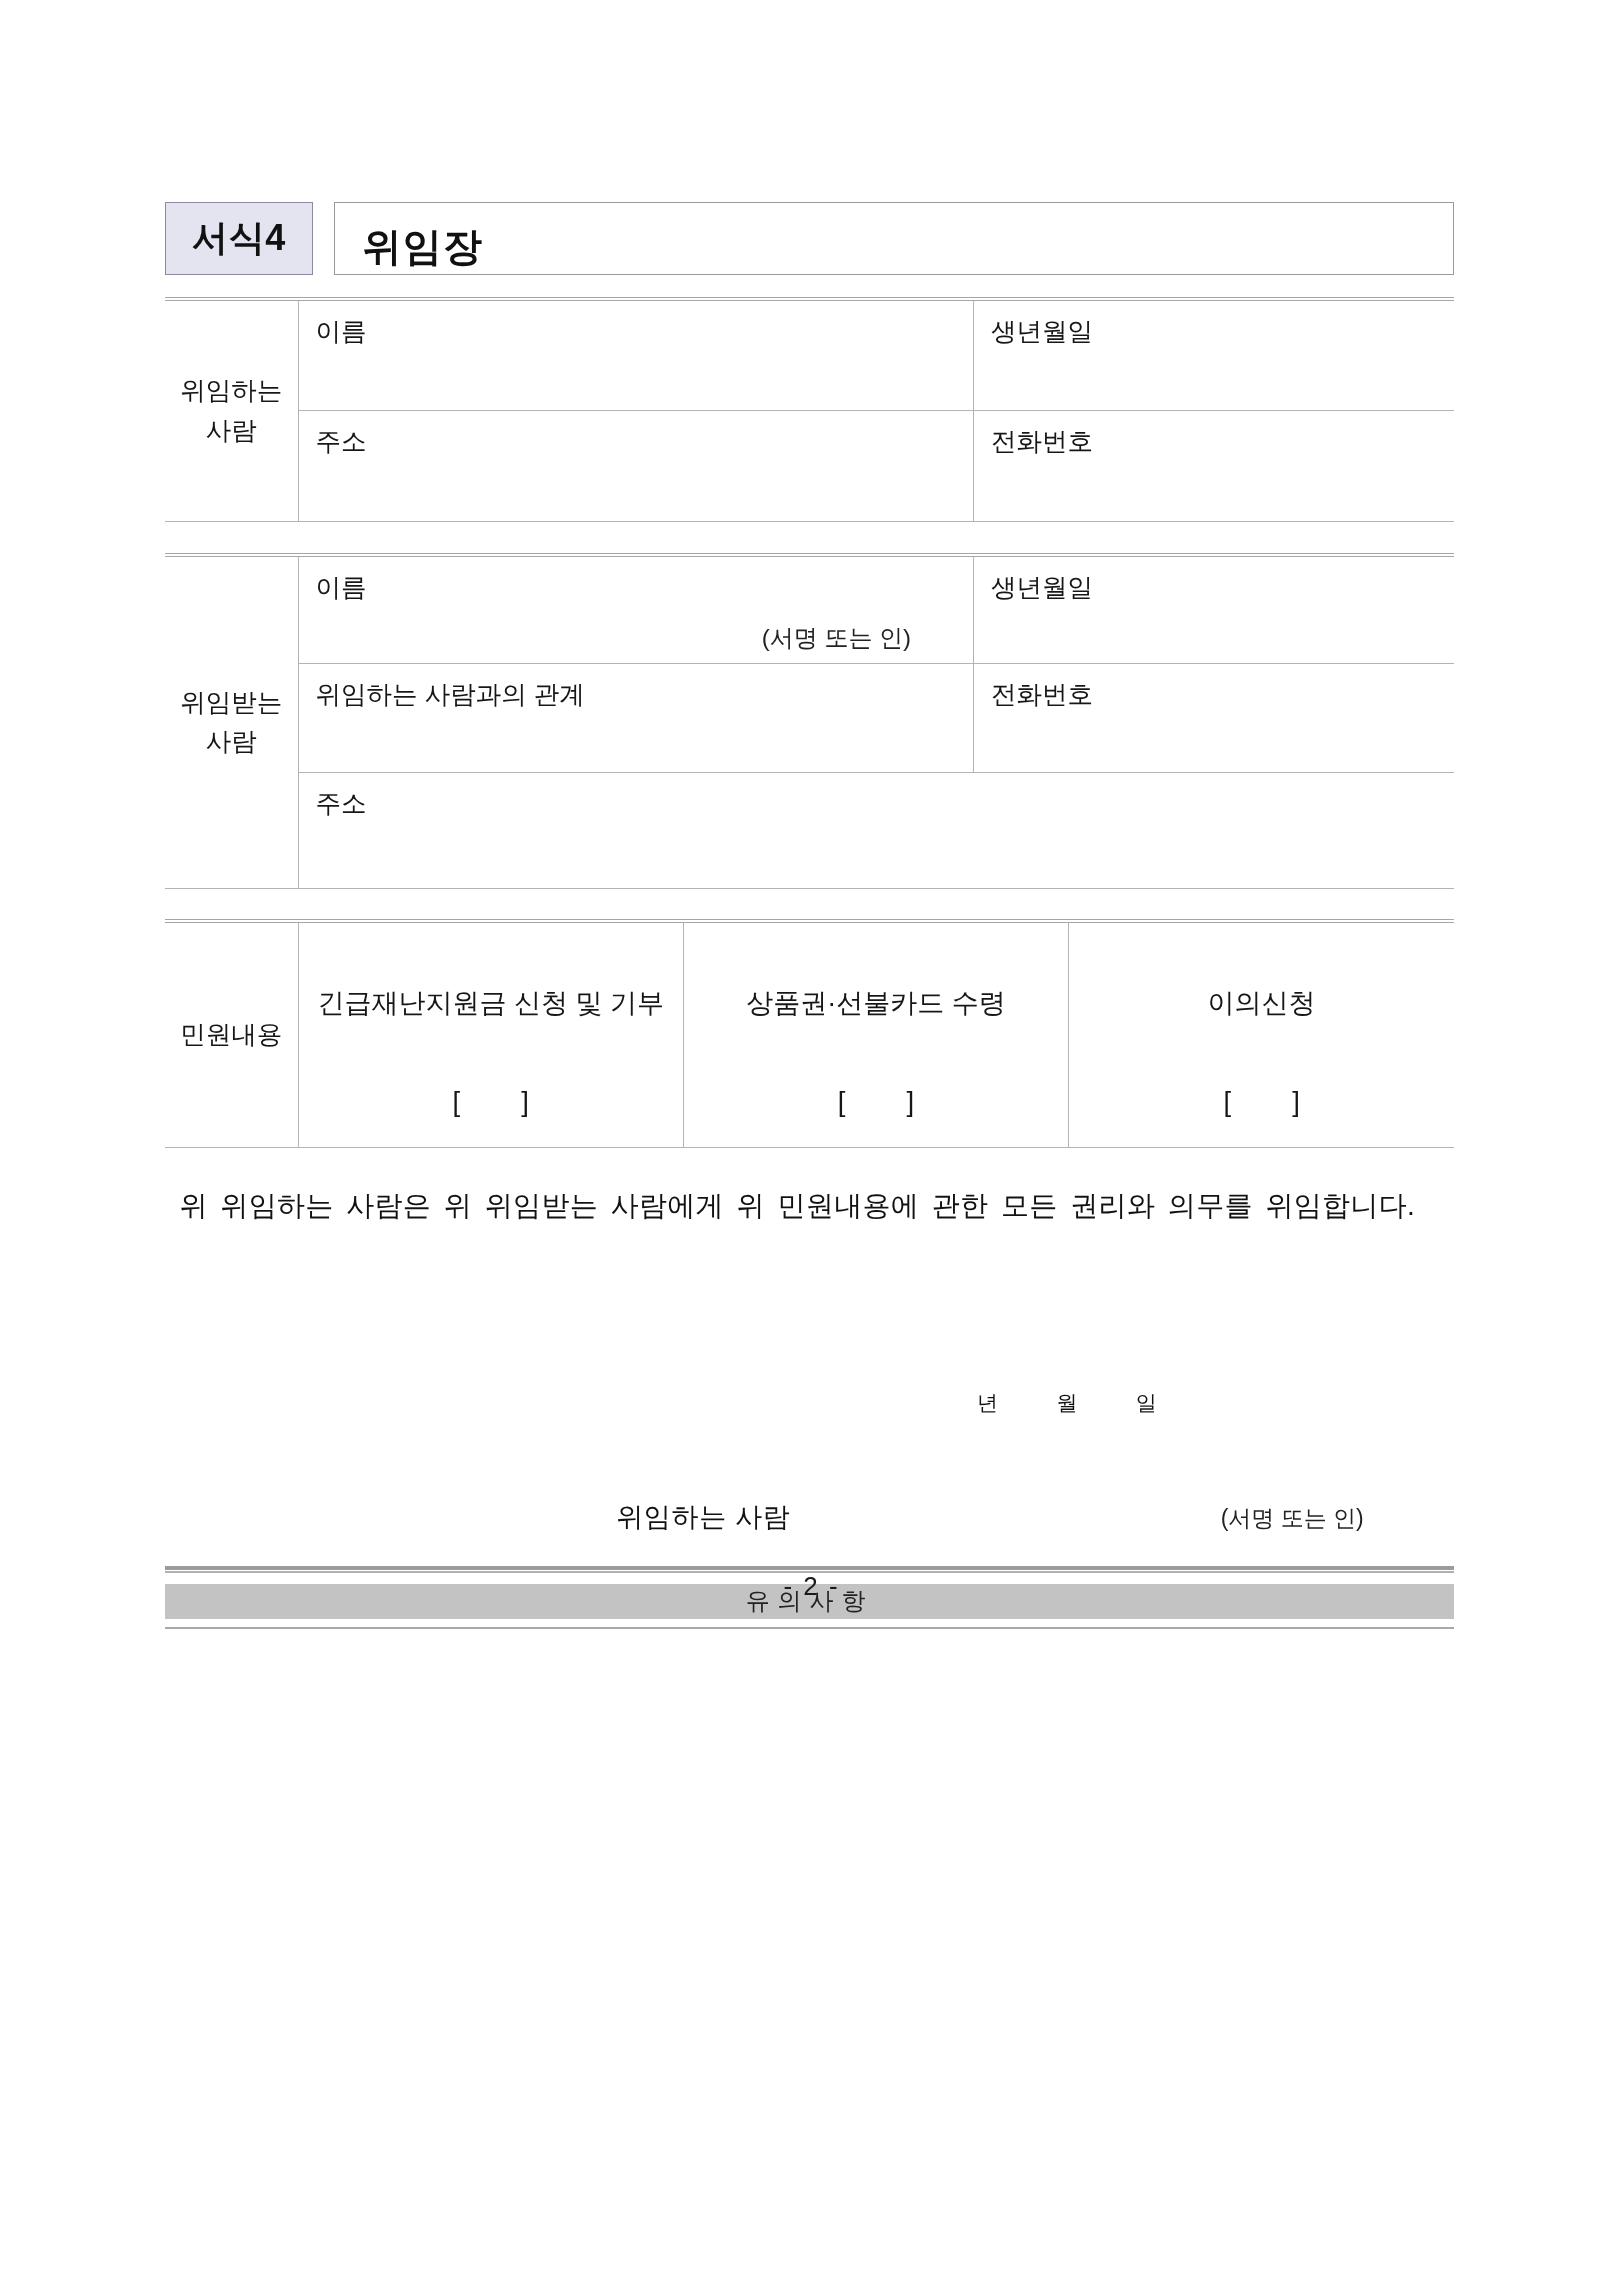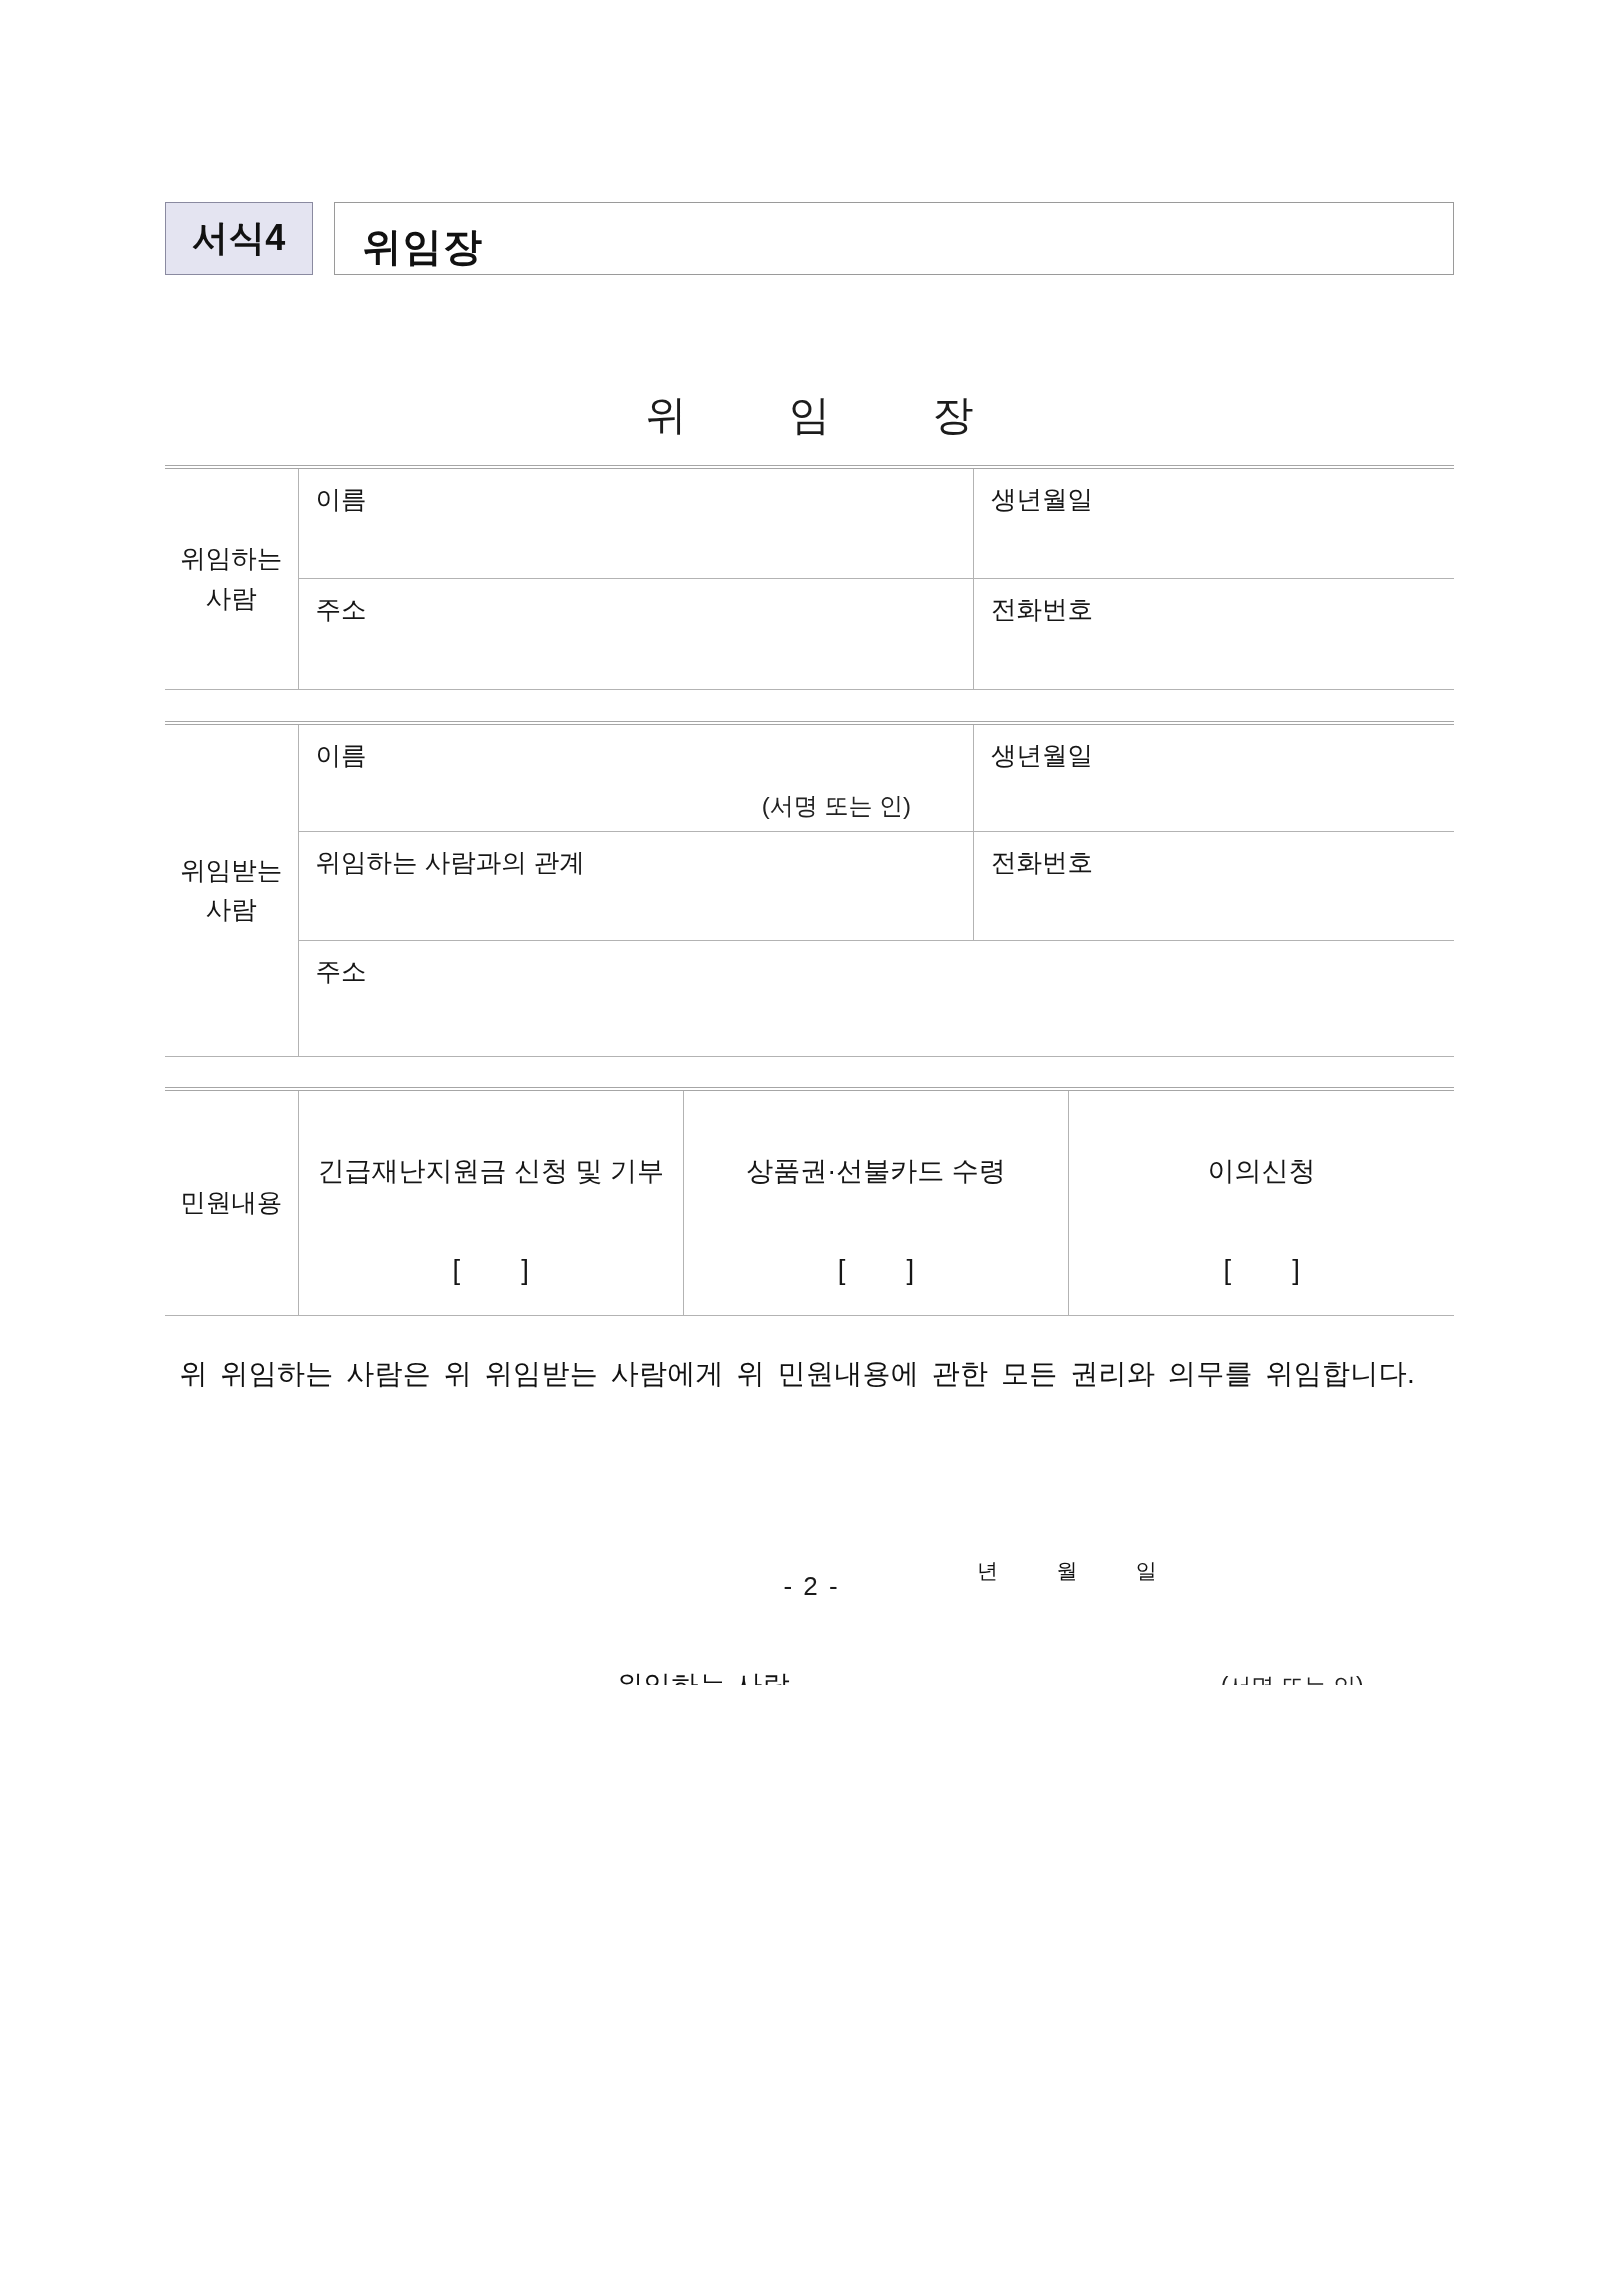--- a/index.html
+++ b/index.html
@@ -193,21 +193,20 @@
 
     <div class="form-header">
       <div class="form-badge">
         <span>서식4</span>
       </div>
       <div class="form-title-box">
         <span>위임장</span>
       </div>
     </div>
 
-    <div class="doc-title">위         임         장</div>
 
     <table class="form-table table-1">
       <colgroup>
           <col style="width:133px">
           <col style="width:675px">
           <col style="width:480px">
         </colgroup>
       <tbody>
           <tr style="height:111px">
         <td rowspan="2" class="td-label">위임하는 사람</td>

